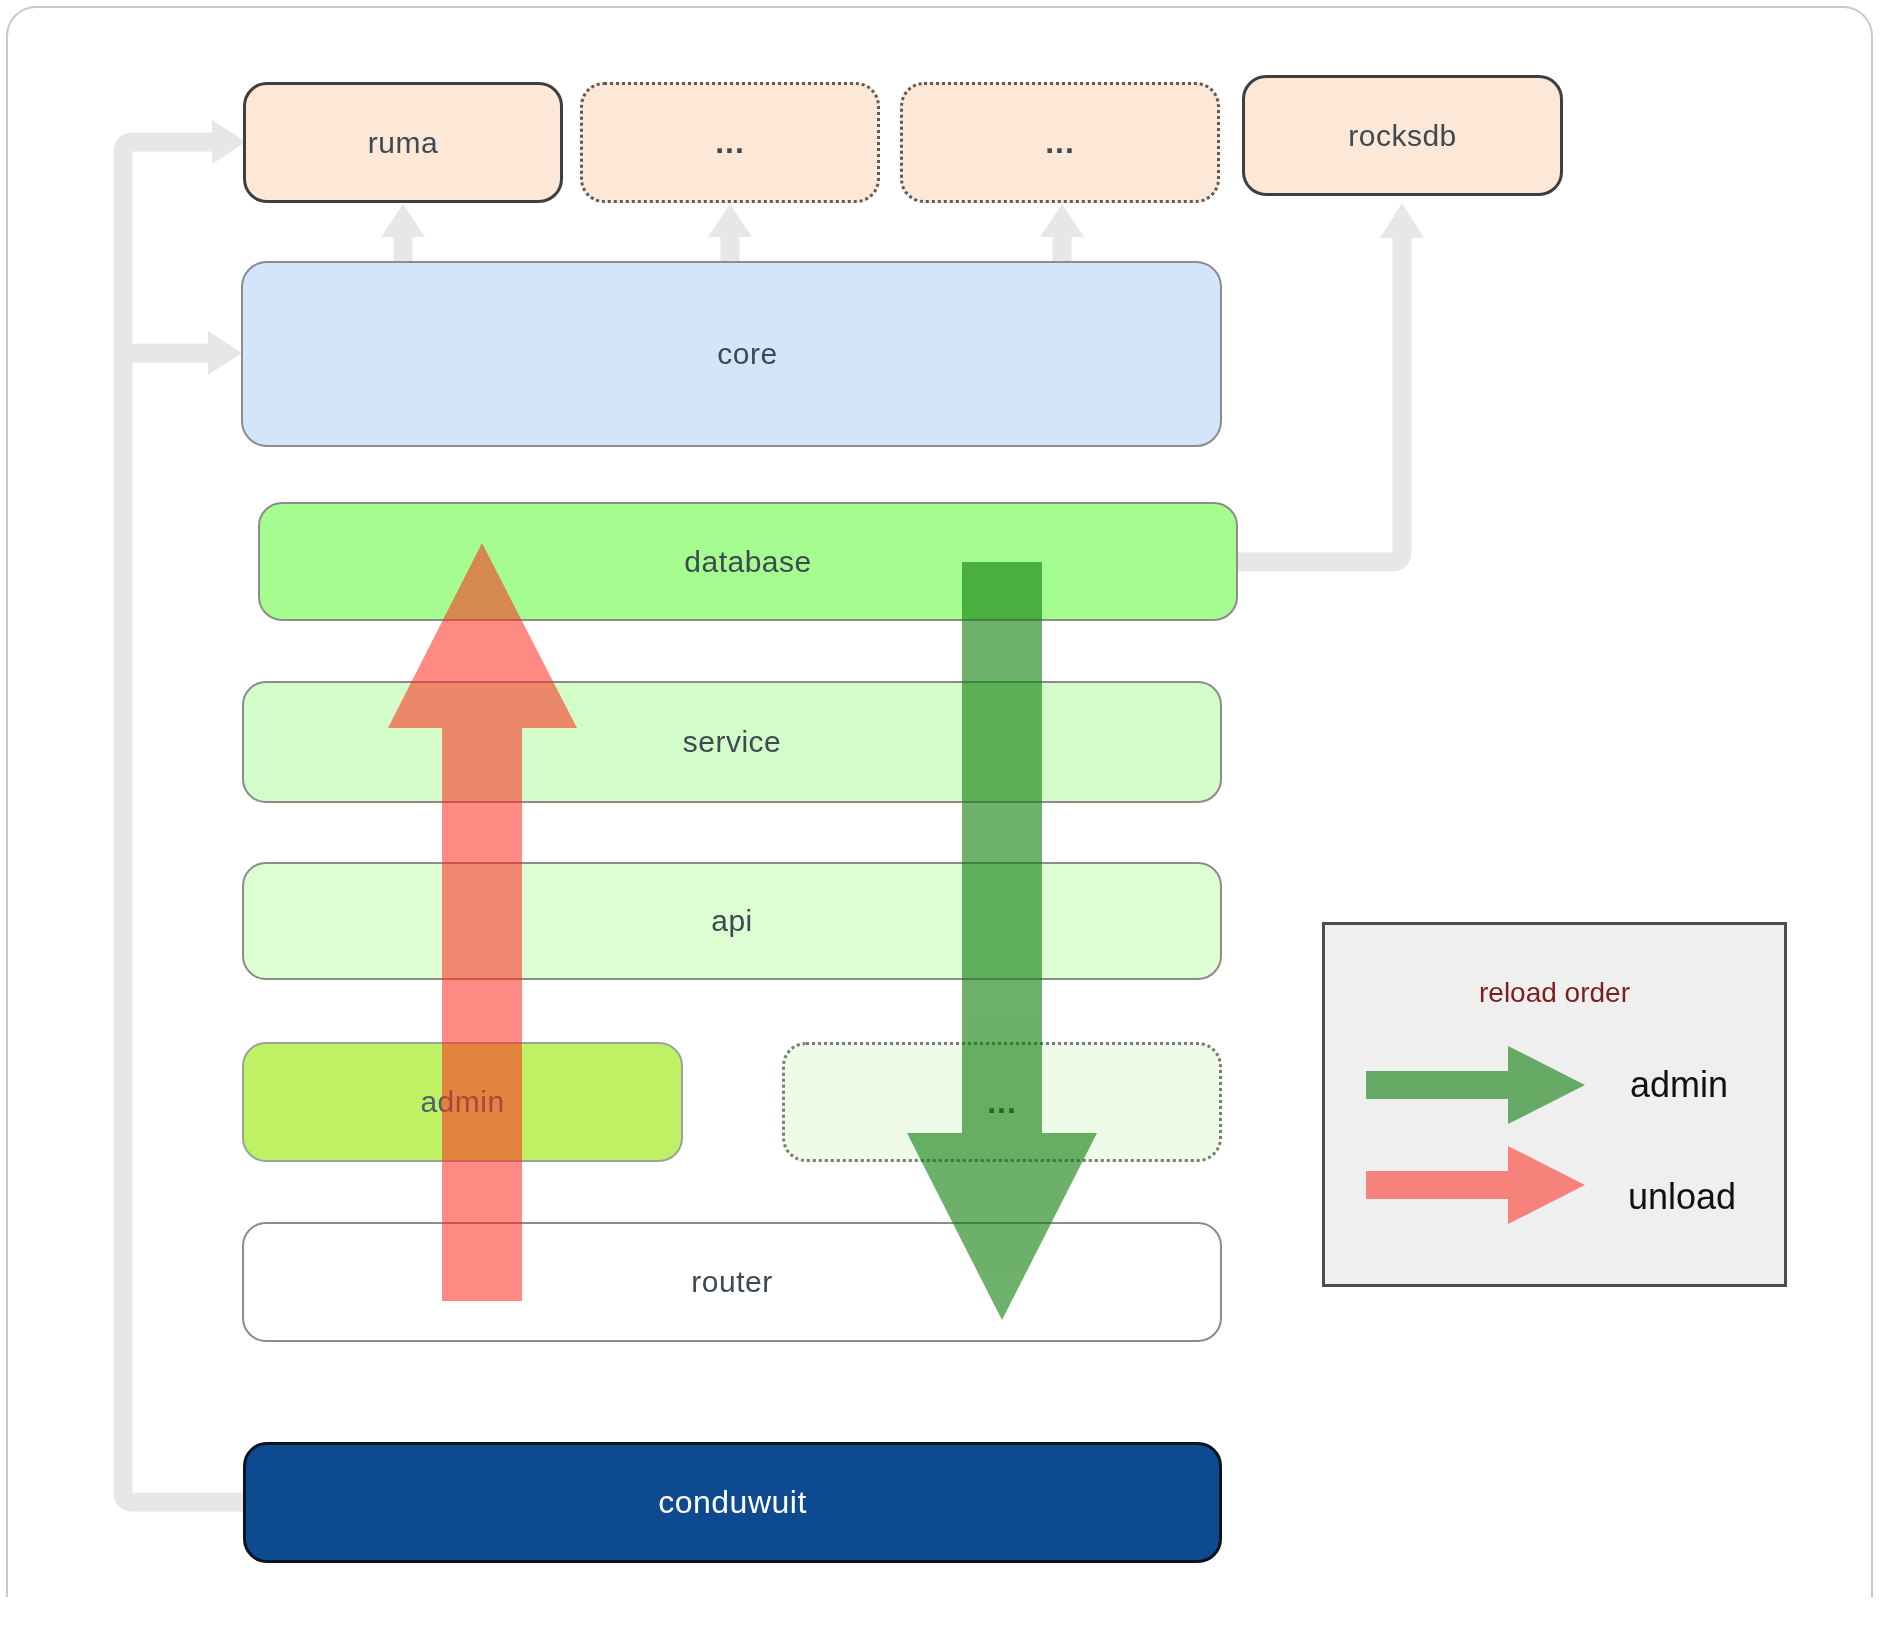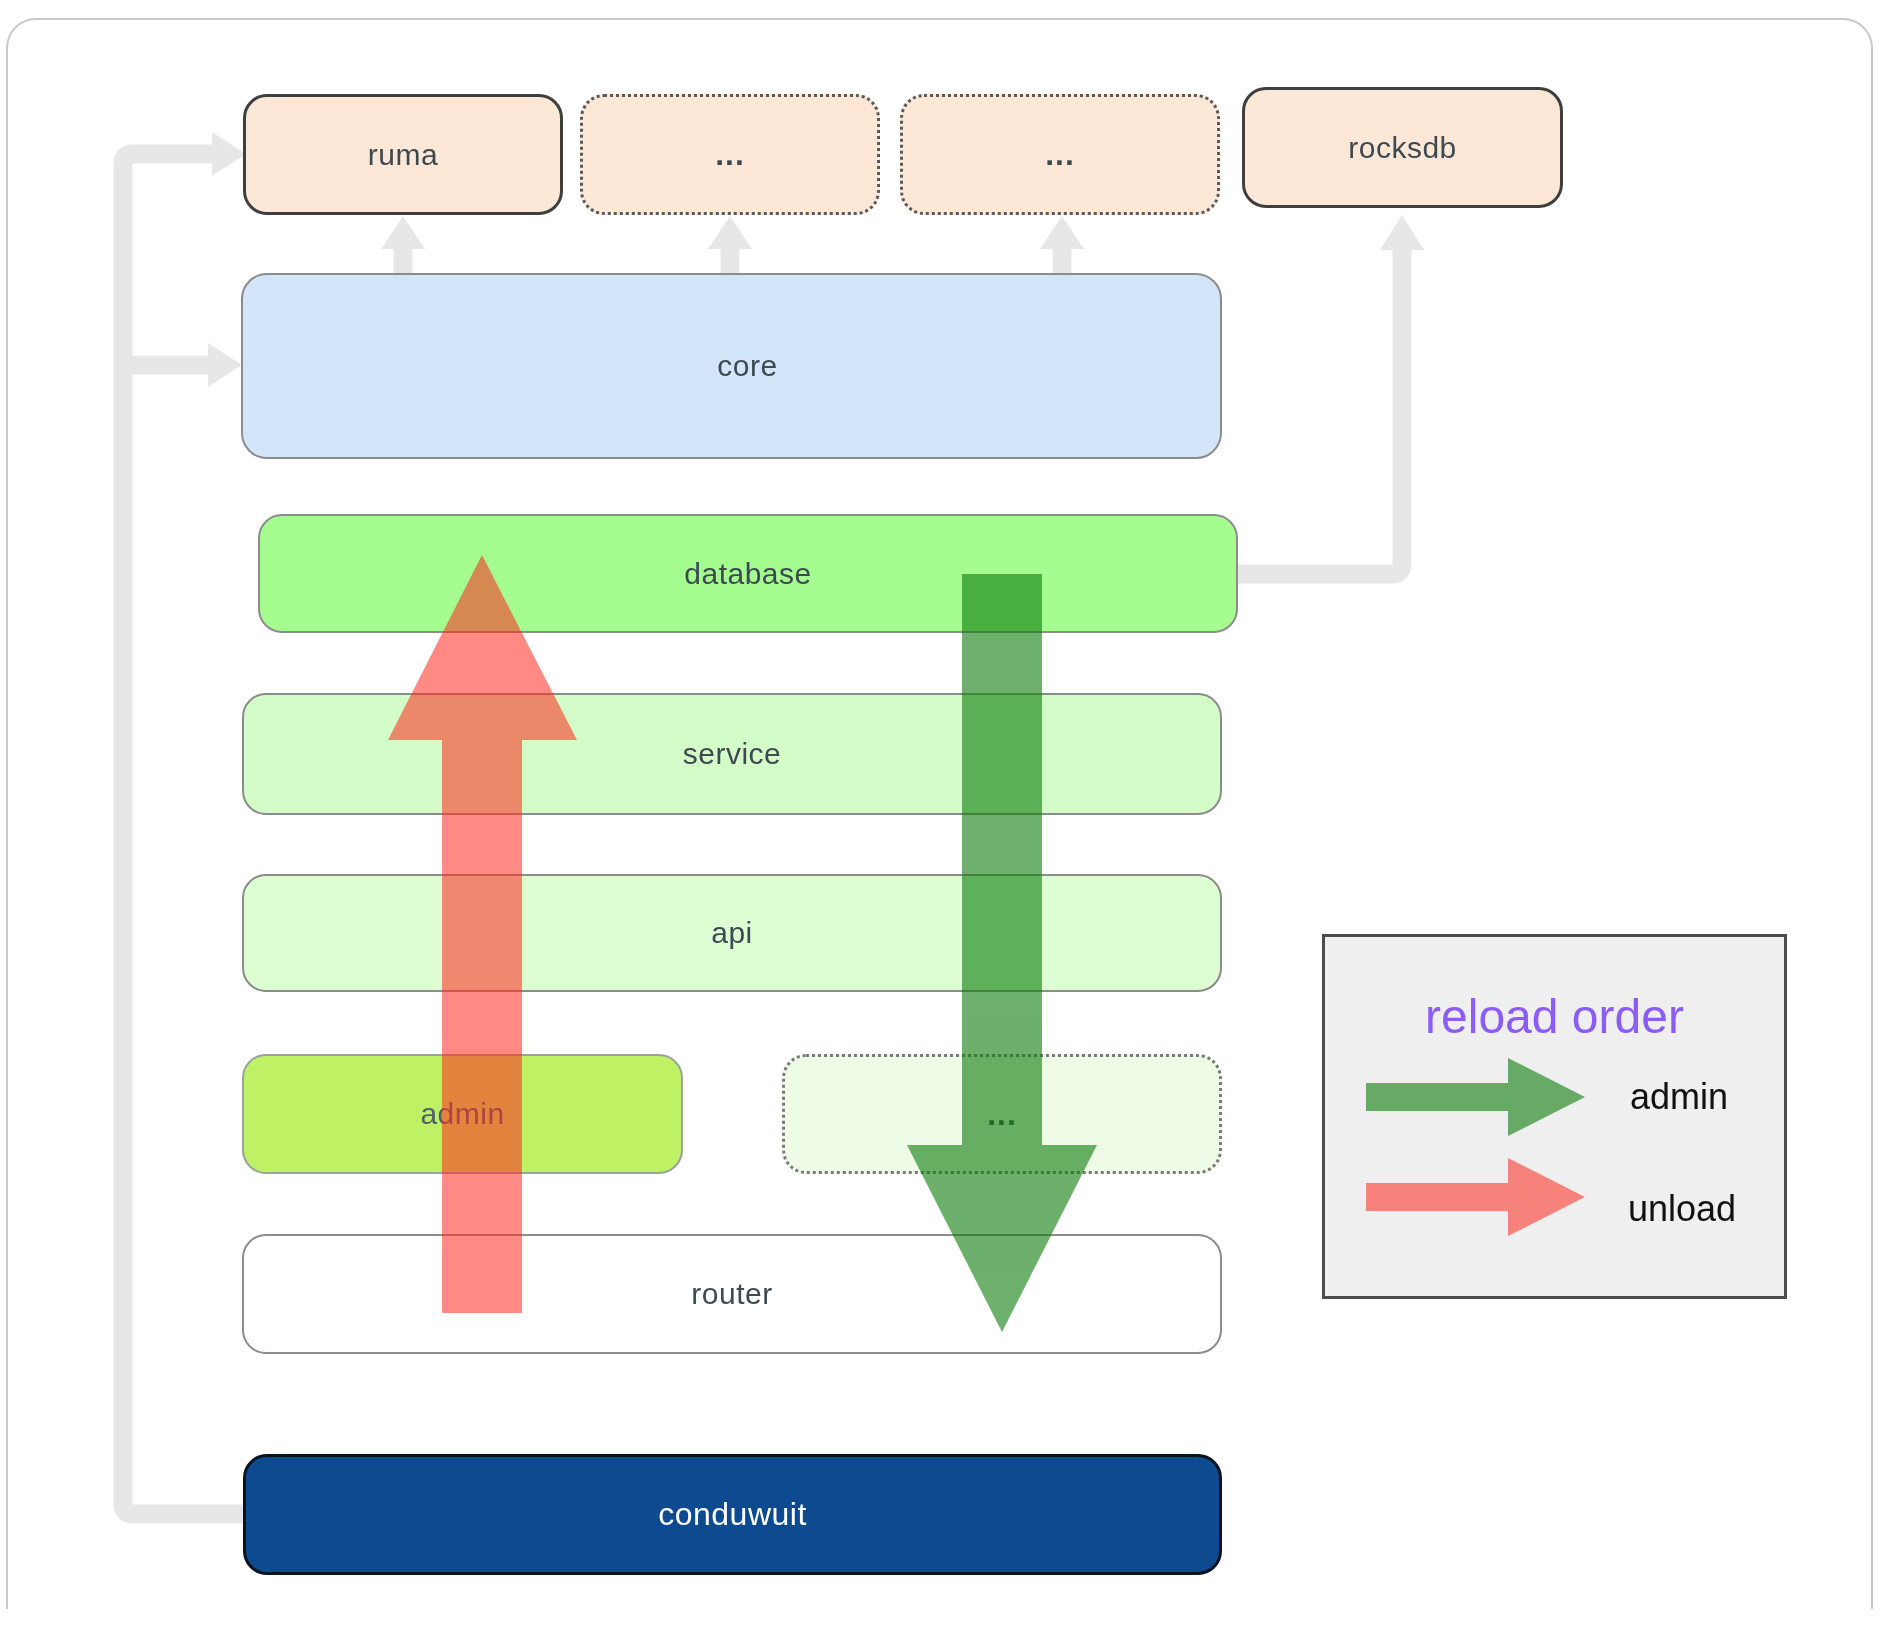--- a/index.html
+++ b/index.html
@@ -1,18 +1,18 @@
 <!DOCTYPE html>
 <html><head>
 <meta charset="utf-8">
 <style>
   html,body{margin:0;padding:0;background:#fff;}
   #canvas{
     position:relative;width:1883px;height:1597px;background:#ffffff;
-    font-family:"Liberation Sans", sans-serif;overflow:hidden;margin-top:12px;
+    font-family:"Liberation Sans", sans-serif;overflow:hidden;
   }
   #outer-frame{
     position:absolute;left:6px;top:6px;width:1867px;height:1627px;
     border:2px solid #c9c9c9;border-radius:30px;box-sizing:border-box;
   }
   .layer{position:absolute;left:0;top:0;width:1883px;height:1643px;}
   svg.layer{pointer-events:none;}
   .node{
     position:absolute;box-sizing:border-box;border-radius:24px;
     display:flex;align-items:center;justify-content:center;
@@ -28,21 +28,21 @@
     background:#0d4a8f;border:3px solid #0a1420;color:#ffffff;font-size:32px;
   }
   #node-admin{border:2px solid #9aa39a;color:#51616b;}
   #node-dots3{border:3px dotted #7a7a7a;}
   #legend{
     position:absolute;left:1322px;top:922px;width:465px;height:365px;
     background:#efeff0;border:3px solid #4c4c4c;box-sizing:border-box;
   }
   #legend-title{
     position:absolute;left:0;top:52px;width:100%;text-align:center;
-    font-size:48px;color:#8b5cf6;
+    font-size:28px;color:#7f1d1d;
   }
   .legend-label{
     position:absolute;font-size:36px;color:#111;line-height:1;
     transform:translateY(-50%);
   }
   #legend-load-label{left:305px;top:160px;}
   #legend-unload-label{left:303px;top:272px;}
 </style>
 </head>
 <body>

